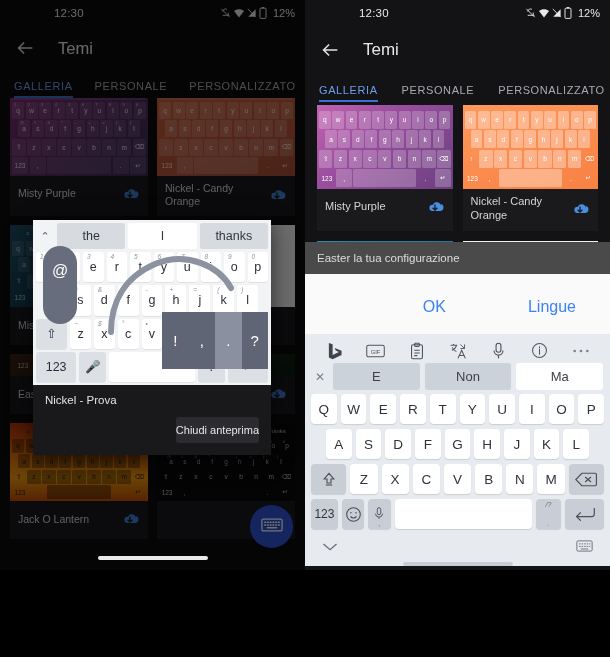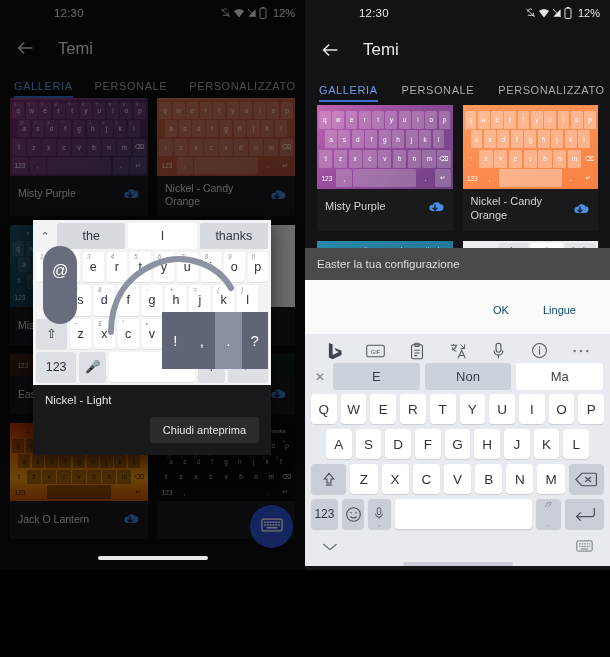--- a/index.html
+++ b/index.html
@@ -89,37 +89,37 @@
   .swipe-trail { position:absolute; left:70px; top:24px; width:135px; height:95px; z-index:4; pointer-events:none;}
   .punct-pop {
     position:absolute; right:3px; bottom:16px; width:106px; height:57px;
     background:#5f6575; display:flex; z-index:6;
   }
   .punct-pop div { flex:1; display:flex; align-items:center; justify-content:center; color:#fff; font-size:15px; }
   .punct-pop div.sel { background:#8a90a0; }
   .prev-foot { background:#19191c; padding:9px 12px 12px 12px; }
   .prev-foot .title { color:#e3e3e7; font-size:11.5px; margin-bottom:11px; }
   .prev-btns { display:flex; justify-content:flex-end; gap:9px; }
-  .btn { font-size:11px; padding:7px 13px; border-radius:3px; border:0; }
+  .btn { font-size:11px; padding:7px 0; border-radius:3px; border:0; }
   .btn.ghost { background:#2b2b30; color:#e6e6ea; }
   .btn.primary { background:#2d6bf5; color:#fff; }
 
   
   .fab { position:absolute; width:43px; height:43px; border-radius:50%; background:#2f52d4;
          display:flex; align-items:center; justify-content:center; color:#fff; z-index:35; }
   .fab.left-fab { right:12px; bottom:22px; }
   .fab.right-fab { width:48px; height:48px; background:#2b57e8; right:10px; top:252px; }
 
   
   .ime-wrap { position:absolute; left:0; right:0; bottom:0; z-index:36; }
   .ime-header { background:#4a4a4a; color:#dcdcdc; font-size:11.5px; padding:10px 12px; }
   .ime-body { background:#fafafa; padding:14px 12px 8px 12px; }
   .ime-body .lang { color:#3a3a3a; font-size:10.5px; }
   .ime-actions { display:flex; justify-content:flex-end; gap:34px; padding:10px 22px 10px 0; }
-  .ime-actions span { color:#0c4a6e; font-size:11px; }
+  .ime-actions span { color:#3b82f6; font-size:16px;margin-left:48px; }
 
   .keyboard { background:#e7eaee; padding:4px 3px 0 3px; }
   .kb-toolbar { display:flex; align-items:center; height:25px; padding:0 6px; gap:0; }
   .kb-toolbar .ti { flex:1; display:flex; align-items:center; justify-content:center; color:#50545c; }
   .kb-sugg { display:flex; align-items:stretch; height:27px; gap:5px; padding:0 4px; margin-bottom:4px;}
   .kb-sugg .close { width:16px; display:flex; align-items:center; justify-content:center; color:#7a7f88; font-size:12px;}
   .kb-sugg .sg { flex:1; display:flex; align-items:center; justify-content:center; font-size:13px; color:#3b3f47; background:#ccd2d9; border-radius:3px; }
   .kb-sugg .sg.mid { background:#fff; }
   .krow2 { display:flex; gap:4px; padding:0 3px; margin-bottom:5px; }
   .rk { flex:1; height:30px; background:#fff; border-radius:4px; display:flex; align-items:center; justify-content:center;
@@ -605,21 +605,21 @@
 
         <div class="punct-pop">
           <div>!</div>
           <div>,</div>
           <div class="sel">.</div>
           <div>?</div>
         </div>
       </div>
 
       <div class="prev-foot">
-        <div class="title">Nickel - Light</div>
+        <div class="title">Nickel - Prova</div>
         <div class="prev-btns">
           <button class="btn ghost">Chiudi anteprima</button>
         </div>
       </div>
     </div>
 
     <div class="fab left-fab">
       <span>
         <svg width="22" height="16" viewBox="0 0 24 16" fill="none" stroke="#fff" stroke-width="1.4">
           <rect x="1" y="1.5" width="22" height="13" rx="1.5"></rect>

